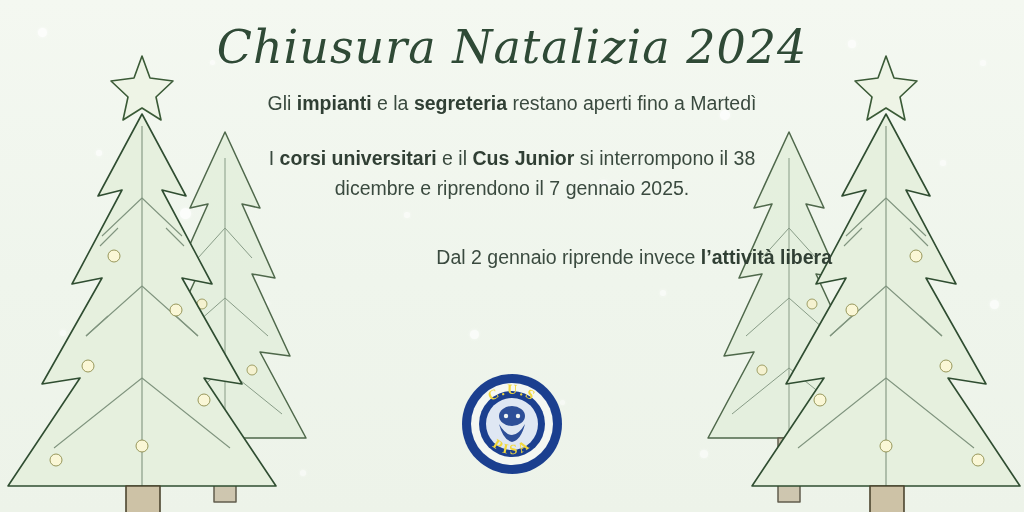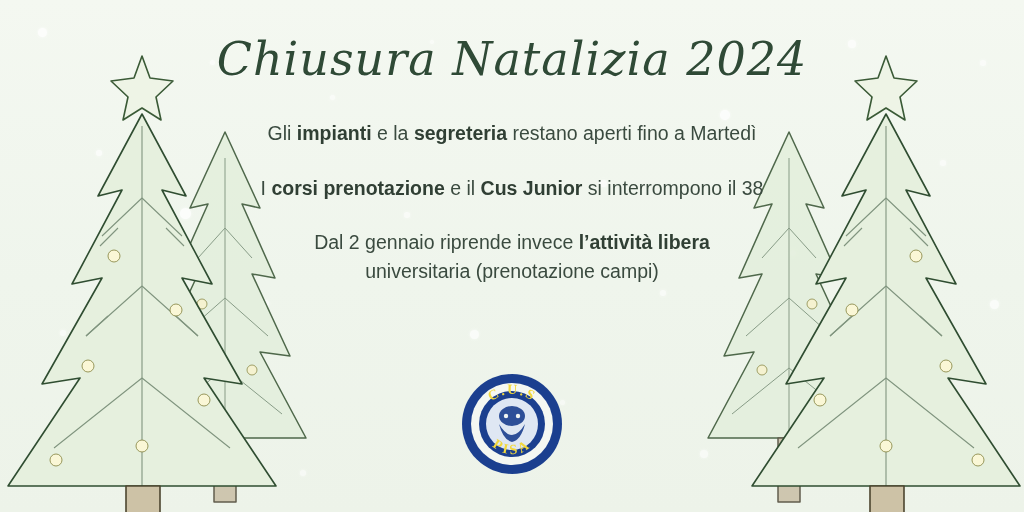--- a/index.html
+++ b/index.html
@@ -56,35 +56,35 @@
     text-align: center;
     z-index: 5;
   }
 
   .title {
     font-family: "DejaVu Serif", serif;
     font-style: italic;
     font-size: 46px;
     color: #2f4a36;
     letter-spacing: 1px;
-    margin-top: 34px;
+    margin-top: 22px;
     line-height: 1.1;
     text-shadow: 0 1px 0 rgba(255,255,255,.6);
   }
 
   .para {
     color: #3a4a3f;
     font-size: 19.5px;
     line-height: 1.52;
     margin: 0 auto;
     width: 640px;
   }
-  .para.p1 { margin-top: 34px; }
+  .para.p1 { margin-top: 16px; }
   .para.p2 { margin-top: 26px; }
-  .para.p3 { margin-top: 24px; }
+  .para.p3 { margin-top: 40px; text-align: right; }
   .para b { font-weight: 700; color: #303f34; }
 
   
   .logo-wrap {
     position: absolute;
     left: 50%;
     transform: translateX(-50%);
     top: 372px;
     width: 104px;
     height: 104px;
@@ -224,25 +224,25 @@
       <circle cx="244" cy="412" r="6"></circle>
     </g>
   </svg>
 
   <div class="content">
     <div class="title">Chiusura Natalizia 2024</div>
     <div class="para p1">
         <div><span>Gli </span><b>impianti</b><span> e la </span><b>segreteria</b><span> restano aperti fino a Martedì</span></div>
       </div>
     <div class="para p2">
-        <div><span>I </span><b>corsi prenotazione</b><span> e il </span><b>Cus Junior</b><span> si interrompono il 38</span></div>
+        <div><span>I </span><b>corsi universitari</b><span> e il </span><b>Cus Junior</b><span> si interrompono il 38</span></div>
+        <div><span>dicembre e riprendono il 7 gennaio 2025.</span></div>
       </div>
     <div class="para p3">
         <div><span>Dal 2 gennaio riprende invece </span><b>l’attività libera</b></div>
-        <div><span>universitaria (prenotazione campi)</span></div>
       </div>
   </div>
 
   <div class="logo-wrap">
     <svg width="104" height="104" viewBox="0 0 104 104">
       <circle cx="52" cy="52" r="50" fill="#1b3f8f"></circle>
       <circle cx="52" cy="52" r="41" fill="#f4f7f2"></circle>
       <circle cx="52" cy="52" r="33" fill="#1b3f8f"></circle>
       <circle cx="52" cy="52" r="26" fill="#dfe7f3"></circle>
       <g fill="#1b3f8f" opacity=".9">

